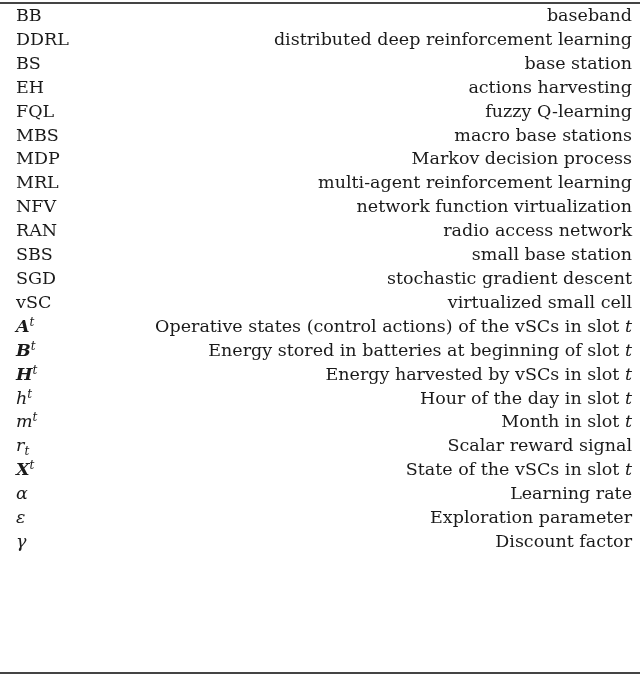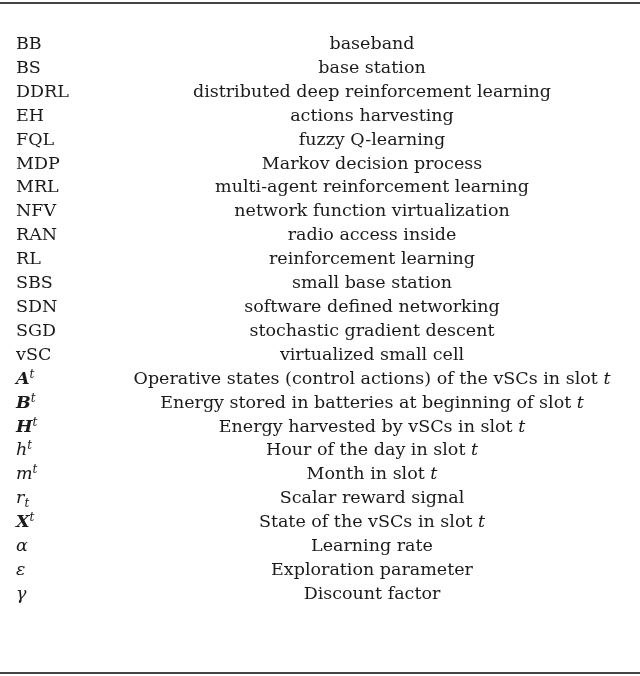--- a/index.html
+++ b/index.html
@@ -1,84 +1,80 @@
 <!DOCTYPE html>
 <html><head>
   <meta charset="utf-8">
   <style>
     html, body { margin: 0; padding: 0; background: #ffffff; }
     body { width: 640px; height: 676px; position: relative; overflow: hidden;
            font-family: "DejaVu Serif", "Liberation Serif", serif; color: #1a1a1a; }
     .rule { position: absolute; left: 0; width: 640px; height: 2px; background: #444; }
     .rule.top { top: 2px; }
     .rule.bottom { top: 672px; }
-    table { position: absolute; top: 4px; left: 0; width: 640px; border-collapse: collapse; margin-top: 28px; }
+    table { position: absolute; top: 4px; left: 0; width: 640px; border-collapse: collapse; }
     td { padding: 0; height: 23.9px; line-height: 23.9px; font-size: 17.5px; white-space: nowrap; }
     td.abbr { width: 96px; padding-left: 16px; text-align: left; }
-    td.desc { text-align: center; padding-right: 8px; }
+    td.desc { text-align: right; padding-right: 8px; }
     .sym { font-style: italic; }
     .sym.bold { font-weight: bold; }
     .sup { font-size: 12px; vertical-align: 6px; line-height: 0; font-style: italic; font-weight: normal; }
     .sub { font-size: 12px; vertical-align: -4px; line-height: 0; font-style: italic; }
     .var { font-style: italic; }
   </style>
 </head>
 <body>
 
 <div class="rule top"></div>
 
 <table>
   <tbody>
     <tr>
         <td class="abbr">BB</td>
         <td class="desc">baseband</td>
       </tr>
     <tr>
+        <td class="abbr">DDRL</td>
+        <td class="desc">distributed deep reinforcement learning</td>
+      </tr>
+    <tr>
         <td class="abbr">BS</td>
         <td class="desc">base station</td>
-      </tr>
-    <tr>
-        <td class="abbr">DDRL</td>
-        <td class="desc">distributed deep reinforcement learning</td>
       </tr>
     <tr>
         <td class="abbr">EH</td>
         <td class="desc">actions harvesting</td>
       </tr>
     <tr>
         <td class="abbr">FQL</td>
         <td class="desc">fuzzy Q-learning</td>
+      </tr>
+    <tr>
+        <td class="abbr">MBS</td>
+        <td class="desc">macro base stations</td>
       </tr>
     <tr>
         <td class="abbr">MDP</td>
         <td class="desc">Markov decision process</td>
       </tr>
     <tr>
         <td class="abbr">MRL</td>
         <td class="desc">multi-agent reinforcement learning</td>
       </tr>
     <tr>
         <td class="abbr">NFV</td>
         <td class="desc">network function virtualization</td>
       </tr>
     <tr>
         <td class="abbr">RAN</td>
-        <td class="desc">radio access inside</td>
-      </tr>
-    <tr>
-        <td class="abbr">RL</td>
-        <td class="desc">reinforcement learning</td>
+        <td class="desc">radio access network</td>
       </tr>
     <tr>
         <td class="abbr">SBS</td>
         <td class="desc">small base station</td>
-      </tr>
-    <tr>
-        <td class="abbr">SDN</td>
-        <td class="desc">software defined networking</td>
       </tr>
     <tr>
         <td class="abbr">SGD</td>
         <td class="desc">stochastic gradient descent</td>
       </tr>
     <tr>
         <td class="abbr">vSC</td>
         <td class="desc">virtualized small cell</td>
       </tr>
 

